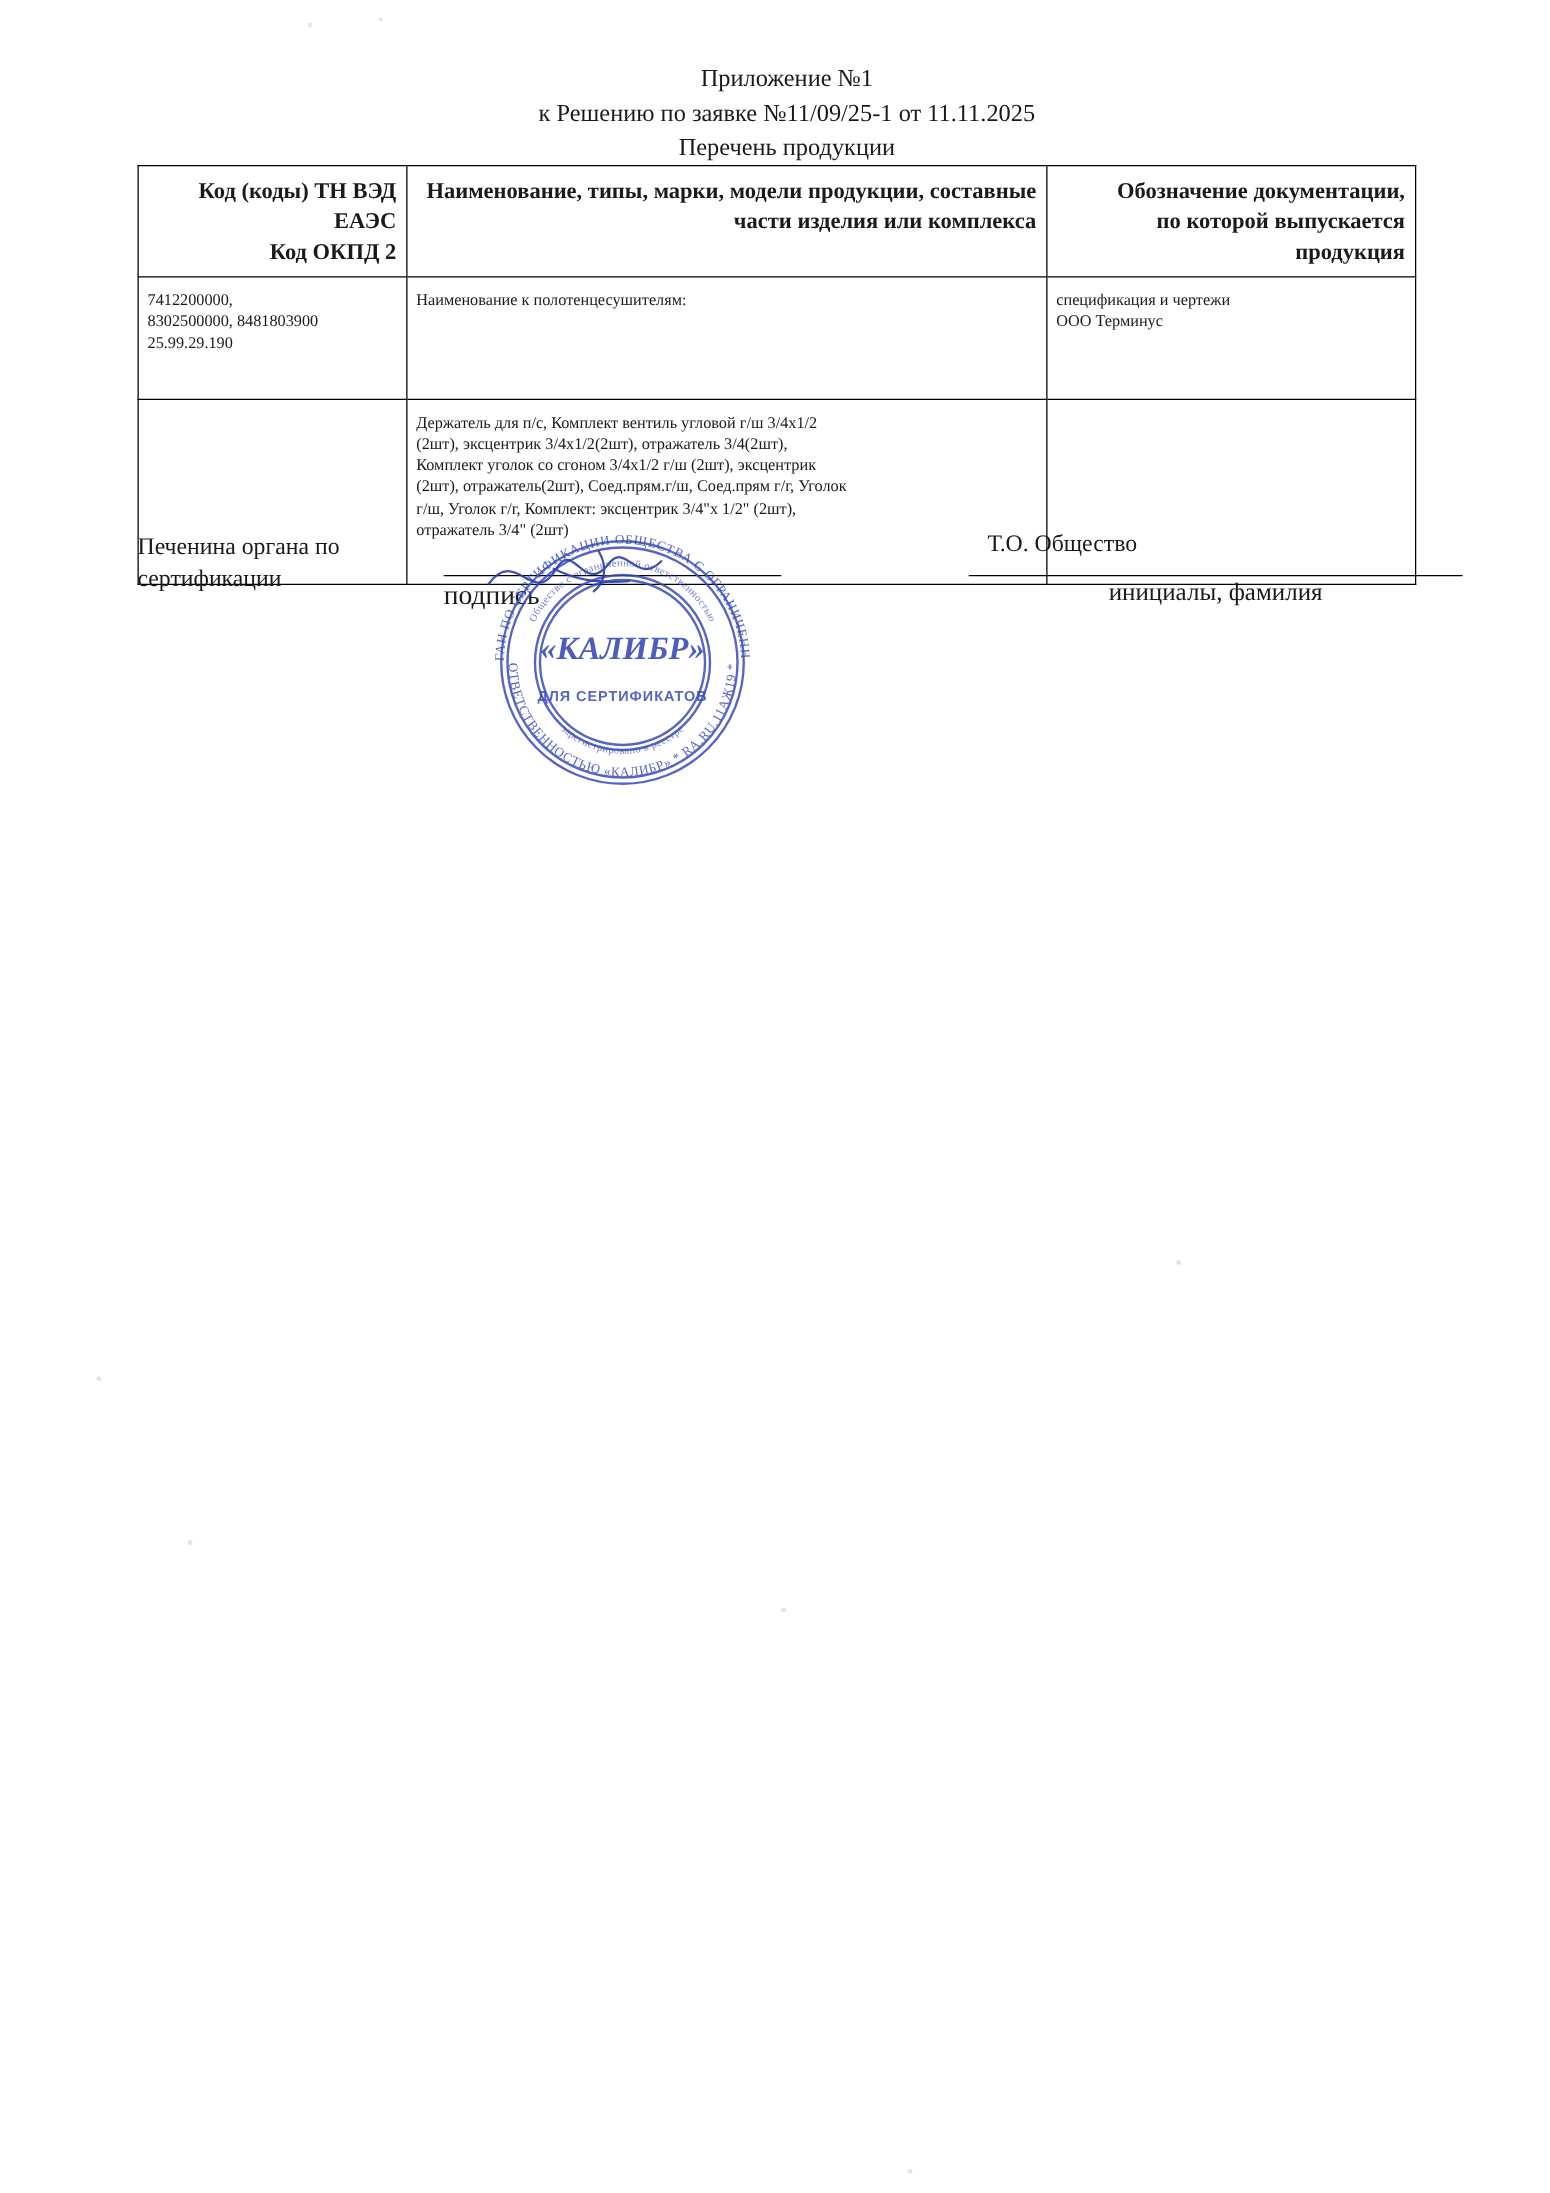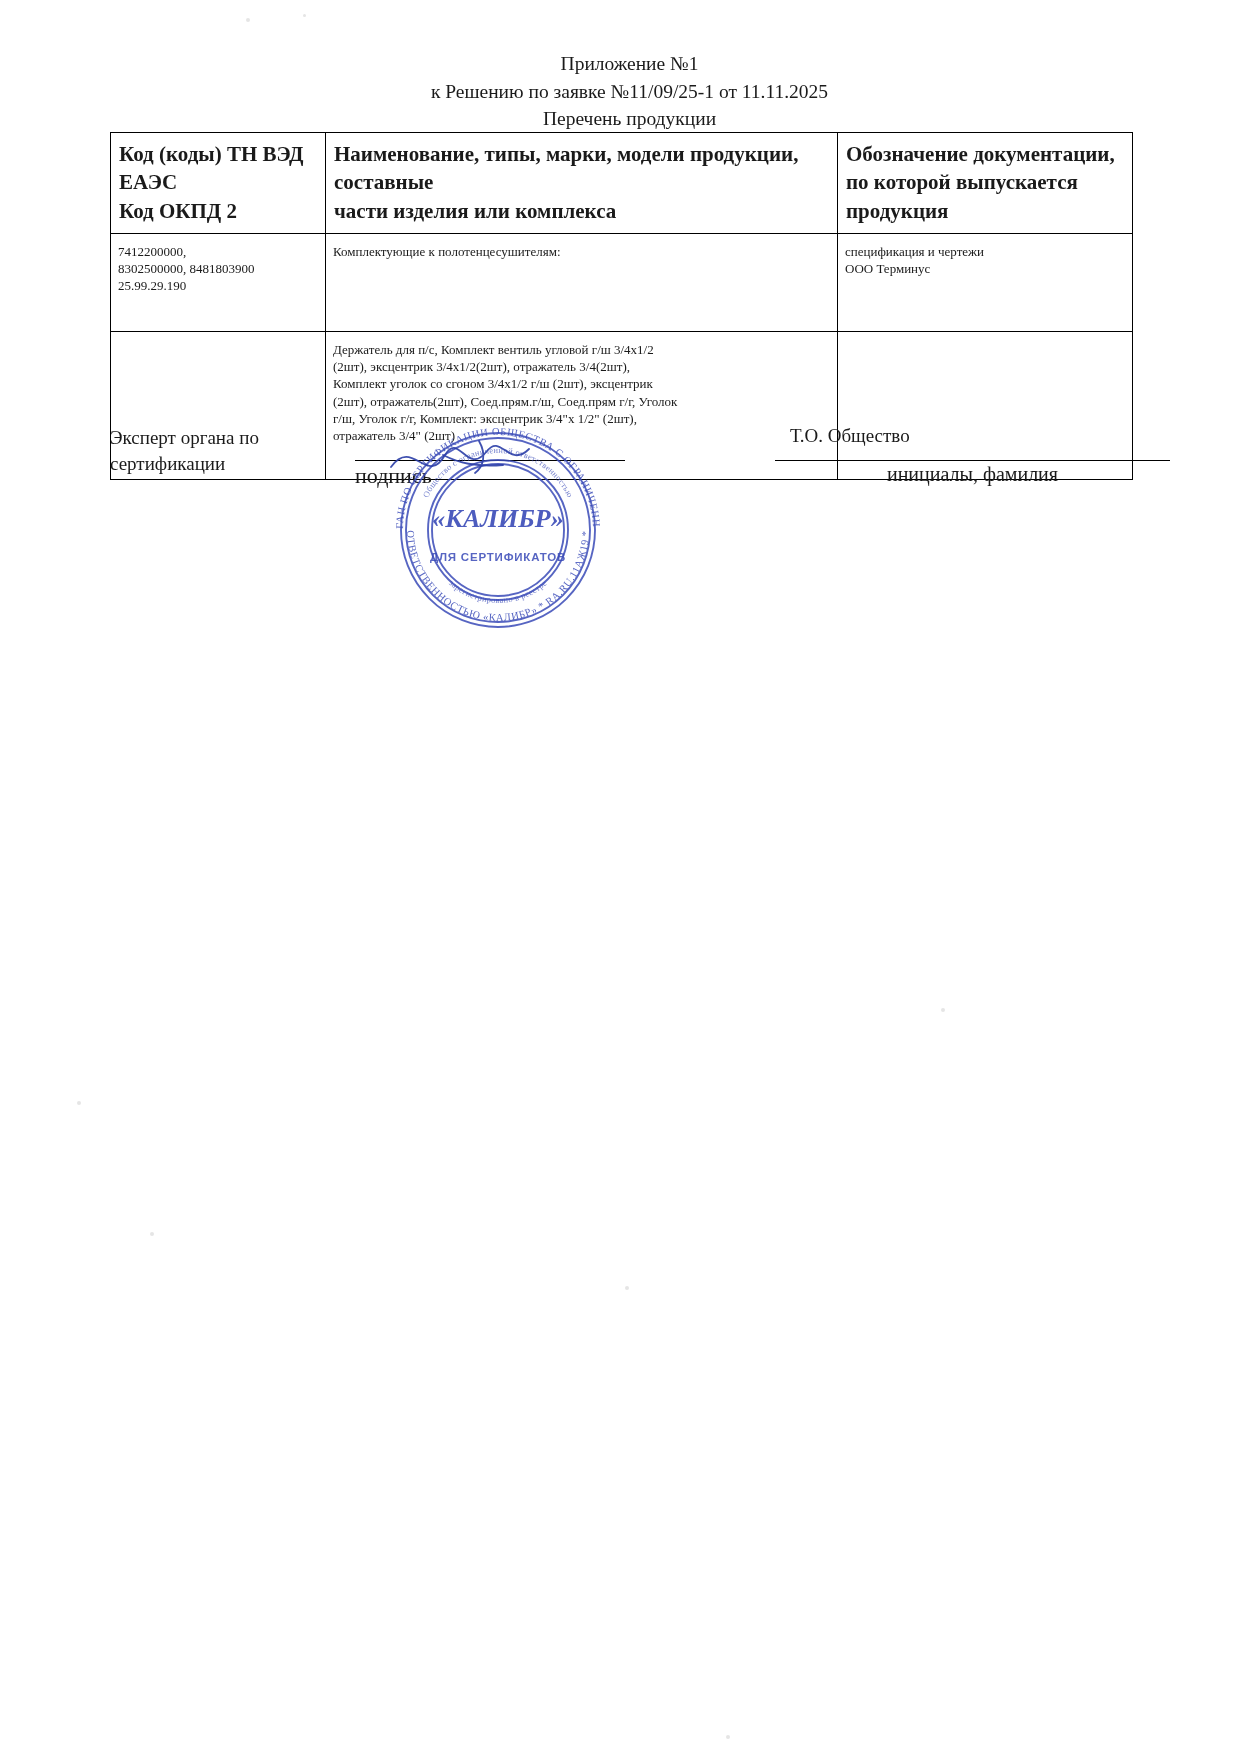--- a/index.html
+++ b/index.html
@@ -49,23 +49,23 @@
     table-layout: fixed;
   }
   table.product td, table.product th {
     border: 1px solid #000;
     vertical-align: top;
     padding: 9px 7px 6px 7px;
     font-size: 13px;
     line-height: 1.32;
   }
   table.product th {
-    text-align: left;
+    text-align: right;
     font-weight: bold;
-    font-size: 21px;
+    font-size: 18px;
     line-height: 1.35;
     padding: 7px 8px 8px 8px;
   }
   col.c1 { width: 215px; }
   col.c2 { width: 512px; }
   col.c3 { width: 295px; }
 
   .cell-lines { white-space: pre-line; }
 
   .row-a td { height: 82px; }
@@ -173,40 +173,40 @@
           <th class="cell-lines">Обозначение документации,
 по которой выпускается
 продукция</th>
         </tr>
       </thead>
       <tbody>
         <tr class="row-a">
           <td class="cell-lines">7412200000,
 8302500000, 8481803900
 25.99.29.190</td>
-          <td class="cell-lines">Комплектующие к полотенцесушителям:</td>
+          <td class="cell-lines">Наименование к полотенцесушителям:</td>
           <td class="cell-lines">спецификация и чертежи
 ООО Терминус</td>
         </tr>
         <tr class="row-b">
           <td class="cell-lines"></td>
           <td class="cell-lines">Держатель для п/с, Комплект вентиль угловой   г/ш   3/4х1/2
 (2шт), эксцентрик 3/4х1/2(2шт), отражатель 3/4(2шт),
 Комплект уголок со сгоном 3/4х1/2 г/ш (2шт), эксцентрик
 (2шт), отражатель(2шт), Соед.прям.г/ш, Соед.прям г/г, Уголок
 г/ш, Уголок г/г, Комплект: эксцентрик 3/4"х 1/2" (2шт),
 отражатель 3/4"   (2шт)</td>
           <td class="cell-lines"></td>
         </tr>
       </tbody>
     </table>
   </div>
 
   <div class="sig">
-    <div class="sig-left">Эксперт органа по
+    <div class="sig-left">Печенина органа по
 сертификации</div>
 
     <div class="sig-line-1"></div>
     <div class="sig-caption-1">подпись</div>
 
     <div class="sig-name">Т.О. Общество</div>
     <div class="sig-line-2"></div>
     <div class="sig-caption-2">инициалы, фамилия</div>
   </div>
 

